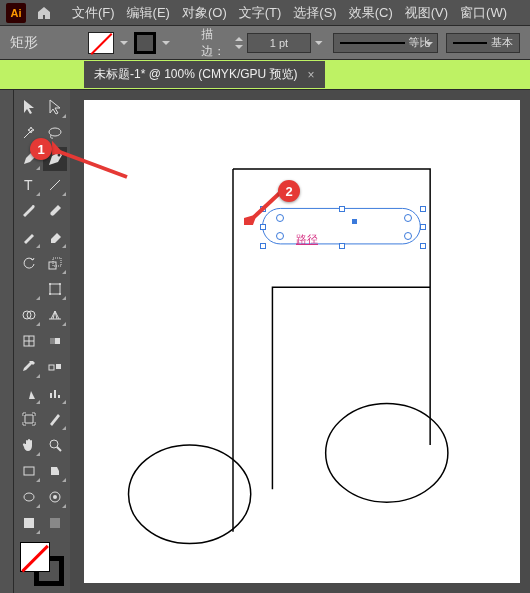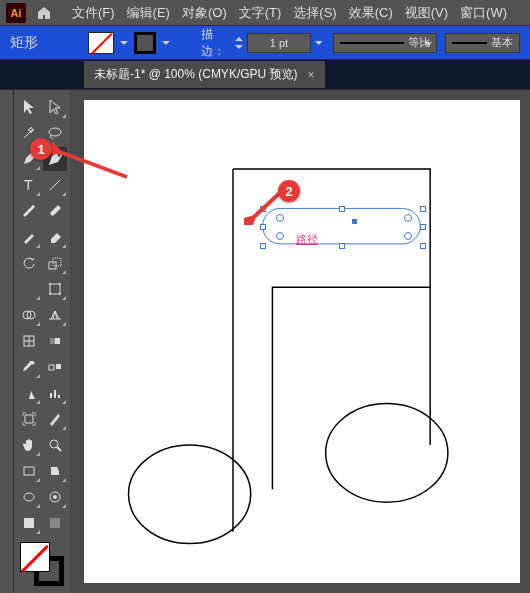--- a/index.html
+++ b/index.html
@@ -3,34 +3,34 @@
 <meta charset="utf-8">
 <style>
   * { margin: 0; padding: 0; box-sizing: border-box; font-family: "Microsoft YaHei", Arial, sans-serif; }
   body { background: #4a4a4a; width: 530px; height: 593px; overflow: hidden; font-size: 12px; color: #ddd; }
   
   .topbar { height: 26px; background: #535353; display: flex; align-items: center; padding: 0 6px; border-bottom: 1px solid #2a2a2a; }
   .ai-logo { width: 20px; height: 20px; background: #310000; color: #ff9a00; font-weight: bold; font-size: 11px; display: flex; align-items: center; justify-content: center; border-radius: 2px; margin-right: 10px; }
   .home-icon { width: 16px; height: 16px; margin-right: 14px; }
   .menu-item { padding: 0 6px; font-size: 13px; cursor: pointer; }
   
-  .controlbar { height: 34px; background: #1d4ed8; display: flex; align-items: center; padding: 0 10px; border-bottom: 1px solid #2a2a2a; }
+  .controlbar { height: 34px; background: #737373; display: flex; align-items: center; padding: 0 10px; border-bottom: 1px solid #2a2a2a; justify-content: flex-end; }
   .shape-label { width: 70px; color: #ddd; font-size: 14px; }
   .swatch-holder { display: flex; align-items: center; gap: 6px; margin-left: 12px; }
   .fill-swatch { width: 26px; height: 22px; background: white; position: relative; border: 1px solid #222; }
   .fill-swatch::after { content:""; position:absolute; left:-2px; top:50%; width:120%; height:2px; background:red; transform: rotate(-45deg); }
   .dd { width: 8px; height: 8px; display:inline-block; }
   .stroke-swatch { width: 22px; height: 22px; background:#535353; border:3px solid #000; display:inline-block; }
   .stroke-label { margin-left: 31px; }
   .pt-input { width: 68px; height: 20px; background:#5a5a5a; border:1px solid #333; color:#ddd; font-size:11px; display:flex; align-items:center; justify-content:center; margin: 0 4px; }
   .long-dd { height:20px; background:#5a5a5a; border:1px solid #333; display:flex; align-items:center; justify-content:flex-start; padding:0 6px; position:relative; }
   .long-dd .line { flex:1; height:2px; background:#000; }
   .long-dd .lab { font-size: 11px; margin-left: 4px; }
   
-  .tabbar { height: 30px; background: #0f172a; display:flex; align-items:center; padding-left: 84px; border-bottom: 1px solid #2a2a2a; position:relative; }
+  .tabbar { height: 30px; background: #bef264; display:flex; align-items:center; padding-left: 84px; border-bottom: 1px solid #2a2a2a; position:relative; }
   .doc-tab { background:#4a4a4a; padding: 5px 10px; display:flex; align-items:center; font-size: 12px; color:#eee; }
   .doc-tab .x { margin-left: 10px; color:#bbb; }
   .watermark { position:absolute; right: 12px; color:#6c6c6c; font-size: 13px; letter-spacing: 0.5px; }
   .wm2 { color:#777; }
   
   .main { position:absolute; top: 90px; bottom: 0; left: 0; right: 0; display:flex; }
   .tool-col { width: 14px; background:#535353; border-right:1px solid #2a2a2a; }
   .tools { width: 56px; background:#535353; padding: 4px 2px; display:flex; flex-wrap: wrap; align-content: flex-start; }
   .tool { width: 24px; height: 24px; margin: 1px; display:flex; align-items:center; justify-content:center; color:#ddd; position:relative; cursor:pointer; }
   .tool.active { background:#333; }

